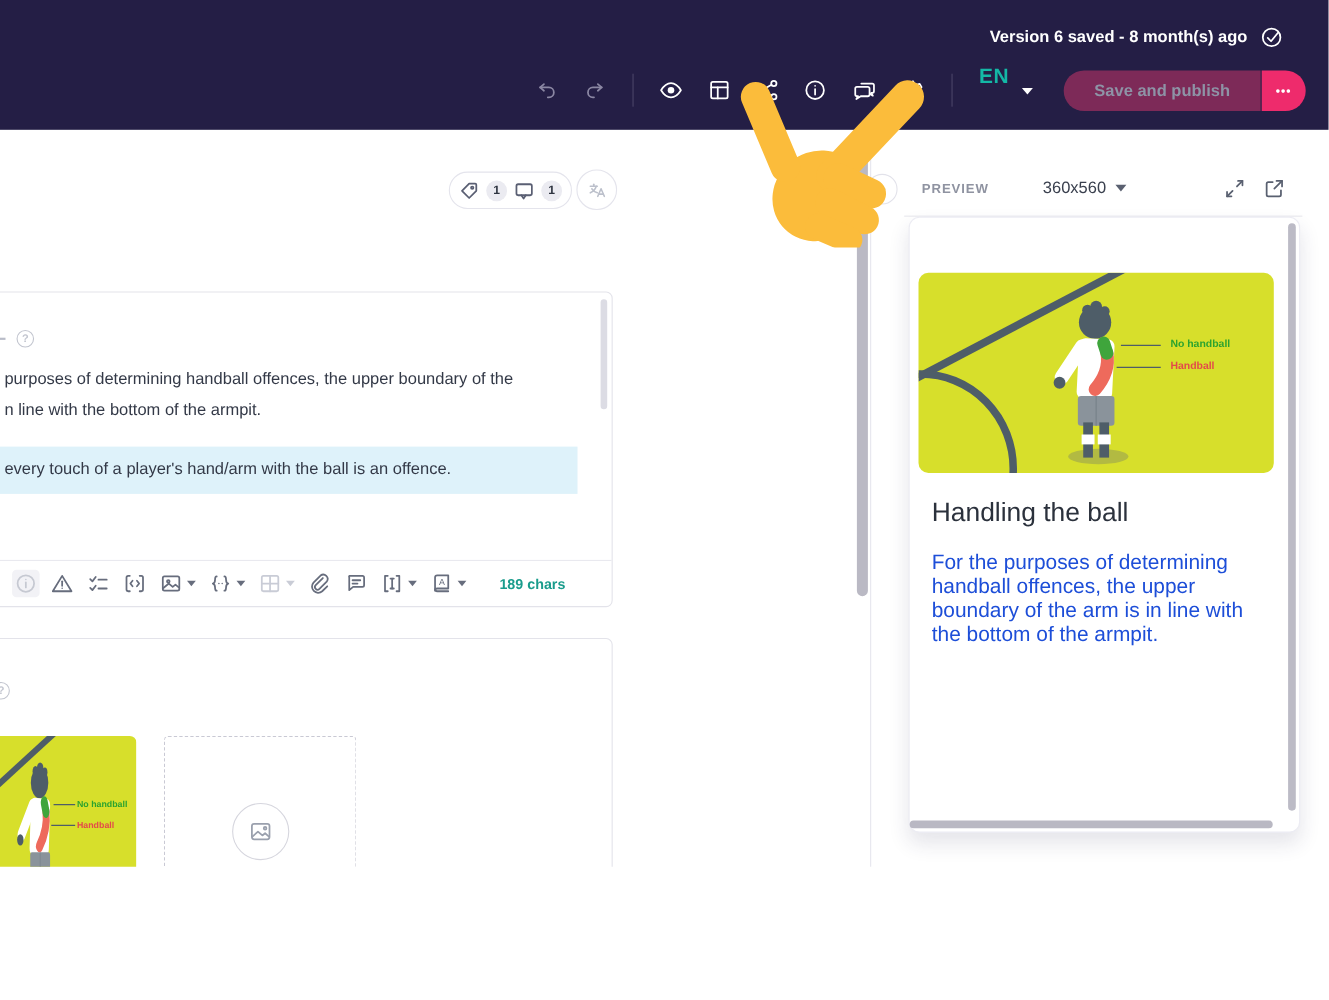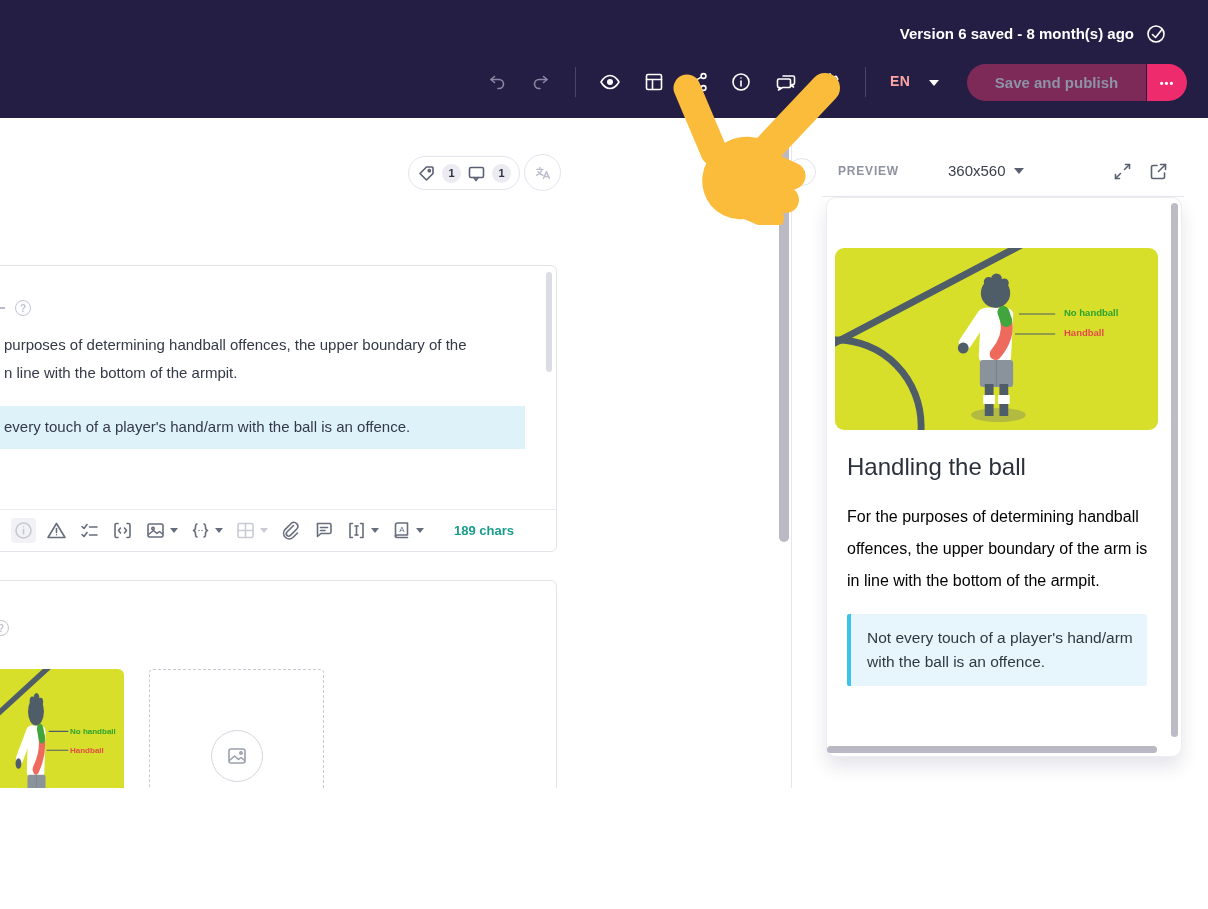--- a/index.html
+++ b/index.html
@@ -6,21 +6,21 @@
   html,body { width:1208px; height:909px; font-family:"Liberation Sans", sans-serif; background:#fff; }
   #stage { position:relative; width:1208px; height:788px; overflow:hidden; background:#fff; }
 
   
   .topbar { position:absolute; left:0; top:0; width:1208px; height:118px; background:#241e45; }
   .tb-status { position:absolute; right:74px; top:25px; color:#fff; font-size:15px; font-weight:700; }
   .tb-check { position:absolute; right:42px; top:24px; width:20px; height:20px; color:#fff; }
   .tb-icon { position:absolute; top:71px; width:22px; height:22px; color:#fff; cursor:pointer; }
   .tb-icon.muted { color:#8b87a3; }
   .tb-sep { position:absolute; top:67px; width:1px; height:30px; background:#4a4468; }
-  .tb-lang { position:absolute; left:890px; top:73px; color:#fca5a5; font-size:14px; font-weight:700; letter-spacing:.5px; cursor:pointer; }
+  .tb-lang { position:absolute; left:890px; top:59px; color:#14b8a6; font-size:19px; font-weight:700; letter-spacing:.5px; cursor:pointer; }
   .caret-w { position:absolute; left:929px; top:80px; width:0; height:0; border-left:5px solid transparent; border-right:5px solid transparent; border-top:6px solid #fff; cursor:pointer; }
   .save-btn { position:absolute; left:967px; top:64px; width:179px; height:37px; background:#7d2a58; border:none; border-radius:19px 0 0 19px; color:#8e93a6; font-size:15px; font-weight:700; cursor:pointer; font-family:inherit; }
   .more-btn { position:absolute; left:1147px; top:64px; width:40px; height:37px; background:#ee2b6c; border:none; border-radius:0 19px 19px 0; color:#fff; font-size:11px; letter-spacing:1px; font-weight:700; cursor:pointer; font-family:inherit; }
 
   
   .divider { position:absolute; left:791px; top:118px; width:1px; height:791px; background:#e6e6ee; }
   .main-scrollthumb { position:absolute; left:779px; top:118px; width:10px; height:424px; background:#bab9c4; border-radius:5px; }
   .collapse-btn { position:absolute; left:788px; top:158px; width:28px; height:28px; border-radius:50%; background:#fff; border:1px solid #e2e2ea; color:#3a404e; cursor:pointer; display:flex; align-items:center; justify-content:center; }
 
   
@@ -71,21 +71,21 @@
   
   .pv-label { position:absolute; left:838px; top:164px; font-size:12px; font-weight:700; letter-spacing:.8px; color:#8f93a1; }
   .pv-size { position:absolute; left:948px; top:162px; display:flex; font-size:15px; color:#3a404e; cursor:pointer; align-items:center; }
   .caret-g { width:0; height:0; border-left:5px solid transparent; border-right:5px solid transparent; border-top:6px solid #5a6070; margin-left:8px; }
   .pv-hicon { position:absolute; top:161px; width:21px; height:21px; color:#596070; cursor:pointer; }
   .pv-border { position:absolute; left:822px; top:196px; width:362px; height:1px; background:#e8e8ee; }
 
   .phone { position:absolute; left:826px; top:197px; width:356px; height:560px; background:#fff; border:1px solid #ececf3; border-radius:10px; box-shadow:0 10px 18px rgba(40,40,80,.12); }
   .phone .illus { position:absolute; left:8px; top:50px; width:323px; height:182px; border-radius:9px; }
   .pv-title { position:absolute; left:20px; top:255px; font-size:24px; font-weight:400; color:#2b313c; }
-  .pv-body { position:absolute; left:20px; top:303px; width:302px; font-size:16px; line-height:32px; color:#000000; }
+  .pv-body { position:absolute; left:20px; top:303px; width:302px; font-size:19px; line-height:22px; color:#1d4ed8; }
   .pv-note { position:absolute; left:20px; top:416px; width:300px; background:#e7f6fc; border-left:4px solid #3dc3e9; border-radius:2px; padding:12px 14px 12px 16px; font-size:15.5px; line-height:24px; color:#2f3944; }
   .pv-vscroll { position:absolute; right:3px; top:5px; width:7px; height:534px; background:#bcbbc6; border-radius:4px; }
   .pv-hscroll { position:absolute; left:0px; bottom:3px; width:330px; height:7px; background:#b9b8c3; border-radius:4px; }
 
   .help-btn { position:absolute; left:1131px; top:831px; width:59px; height:59px; border-radius:50%; background:#e81f63; border:none; color:#fff; font-size:27px; font-weight:700; cursor:pointer; box-shadow:0 3px 10px rgba(0,0,0,.22); font-family:inherit; }
 
   
   .hand { position:absolute; left:662px; top:60px; width:180px; height:165px; z-index:60; pointer-events:none; }
 
   svg.stroke { fill:none; stroke:currentColor; stroke-width:1.6; stroke-linecap:round; stroke-linejoin:round; }
@@ -392,21 +392,20 @@
         <rect x="151.5" y="147" width="12" height="9" fill="#ffffff"></rect>
           <rect x="166.5" y="147" width="12" height="9" fill="#ffffff"></rect>
         <line x1="188" y1="66" x2="225" y2="66" stroke="#4e5d68" stroke-width="1.2"></line>
         <line x1="184" y1="86" x2="225" y2="86" stroke="#4e5d68" stroke-width="1.2"></line>
       </svg>
       <span class="lbl lbl-no" style="left:229px;top:59px;font-size:9.5px">No handball</span>
       <span class="lbl lbl-hb" style="left:229px;top:79px;font-size:9.5px">Handball</span>
     </div>
     <div class="pv-title">Handling the ball</div>
     <div class="pv-body">For the purposes of determining handball offences, the upper boundary of the arm is in line with the bottom of the armpit.</div>
-    <div class="pv-note">Not every touch of a player's hand/arm with the ball is an offence.</div>
     <div class="pv-vscroll"></div>
     <div class="pv-hscroll"></div>
   </div>
 
   <button class="help-btn">?</button>
 
   <svg class="hand" viewBox="0 0 180 165">
     <g fill="#fbbc3b" stroke="#fbbc3b">
       <ellipse cx="82" cy="118" rx="43" ry="40" transform="rotate(-40 82 118)" stroke="none"></ellipse>
       <line x1="95" y1="100" x2="163" y2="28" stroke-width="30" stroke-linecap="round"></line>

